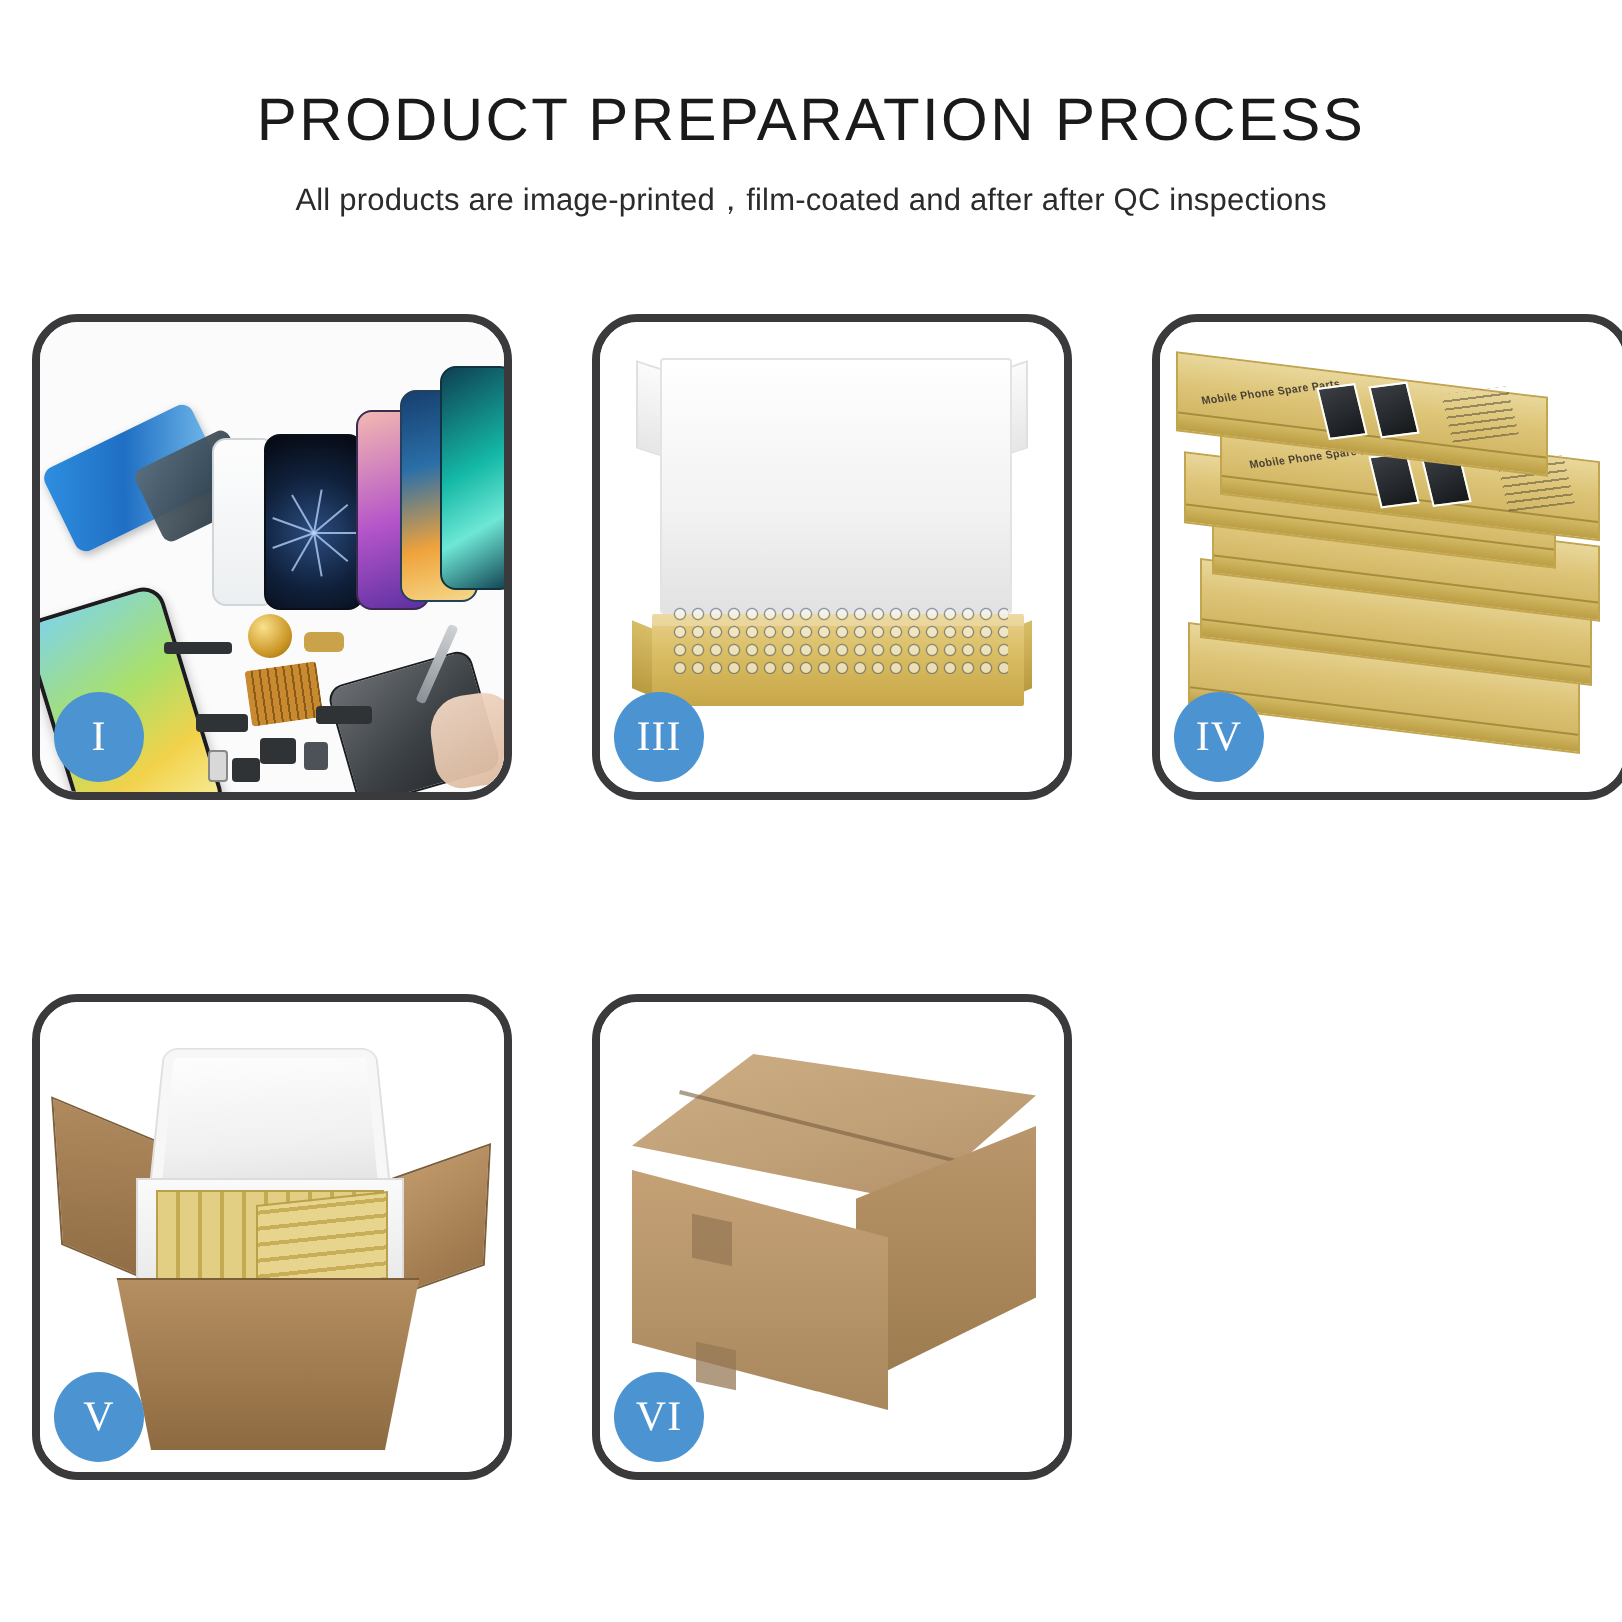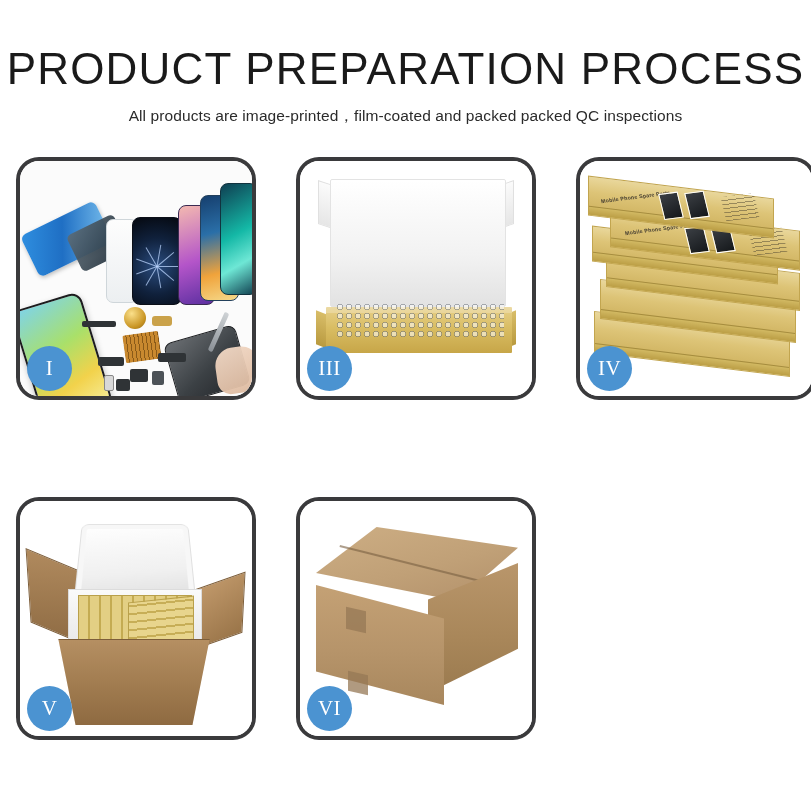--- a/index.html
+++ b/index.html
@@ -7,21 +7,21 @@
     width: 811px; height: 811px;
     background: #ffffff;
     font-family: "Liberation Sans", sans-serif;
     overflow: hidden;
   }
   .page { position: relative; width: 811px; height: 811px; background: #fff; }
 
   
   .header { padding-top: 44px; text-align: center; }
   .title {
-    font-size: 44px;
+    font-size: 30px;
     letter-spacing: 1.2px;
     font-weight: 400;
     color: #1a1a1a;
     line-height: 1.15;
     white-space: nowrap;
   }
   .subtitle {
     margin-top: 11px;
     font-size: 15.5px;
     color: #2b2b2b;
@@ -340,21 +340,21 @@
   .tape.t1 { left: 46px; top: 108px; width: 20px; height: 22px; transform: skewY(12deg); }
   .tape.t2 { left: 48px; top: 172px; width: 20px; height: 20px; transform: skewY(12deg); }
 </style>
 </head>
 <body>
 
 <div class="page">
 
   <div class="header">
     <div class="title">PRODUCT PREPARATION PROCESS</div>
-    <div class="subtitle">All products are image-printed，film-coated and packed packed QC inspections</div>
+    <div class="subtitle">All products are image-printed，film-coated and after after QC inspections</div>
   </div>
 
   <div class="grid">
 
     <div class="panel">
       <div class="stage p1">
         <div class="ph ph1"></div>
         <div class="ph ph1b"></div>
         <div class="ph ph2"></div>
         <div class="ph ph3">

